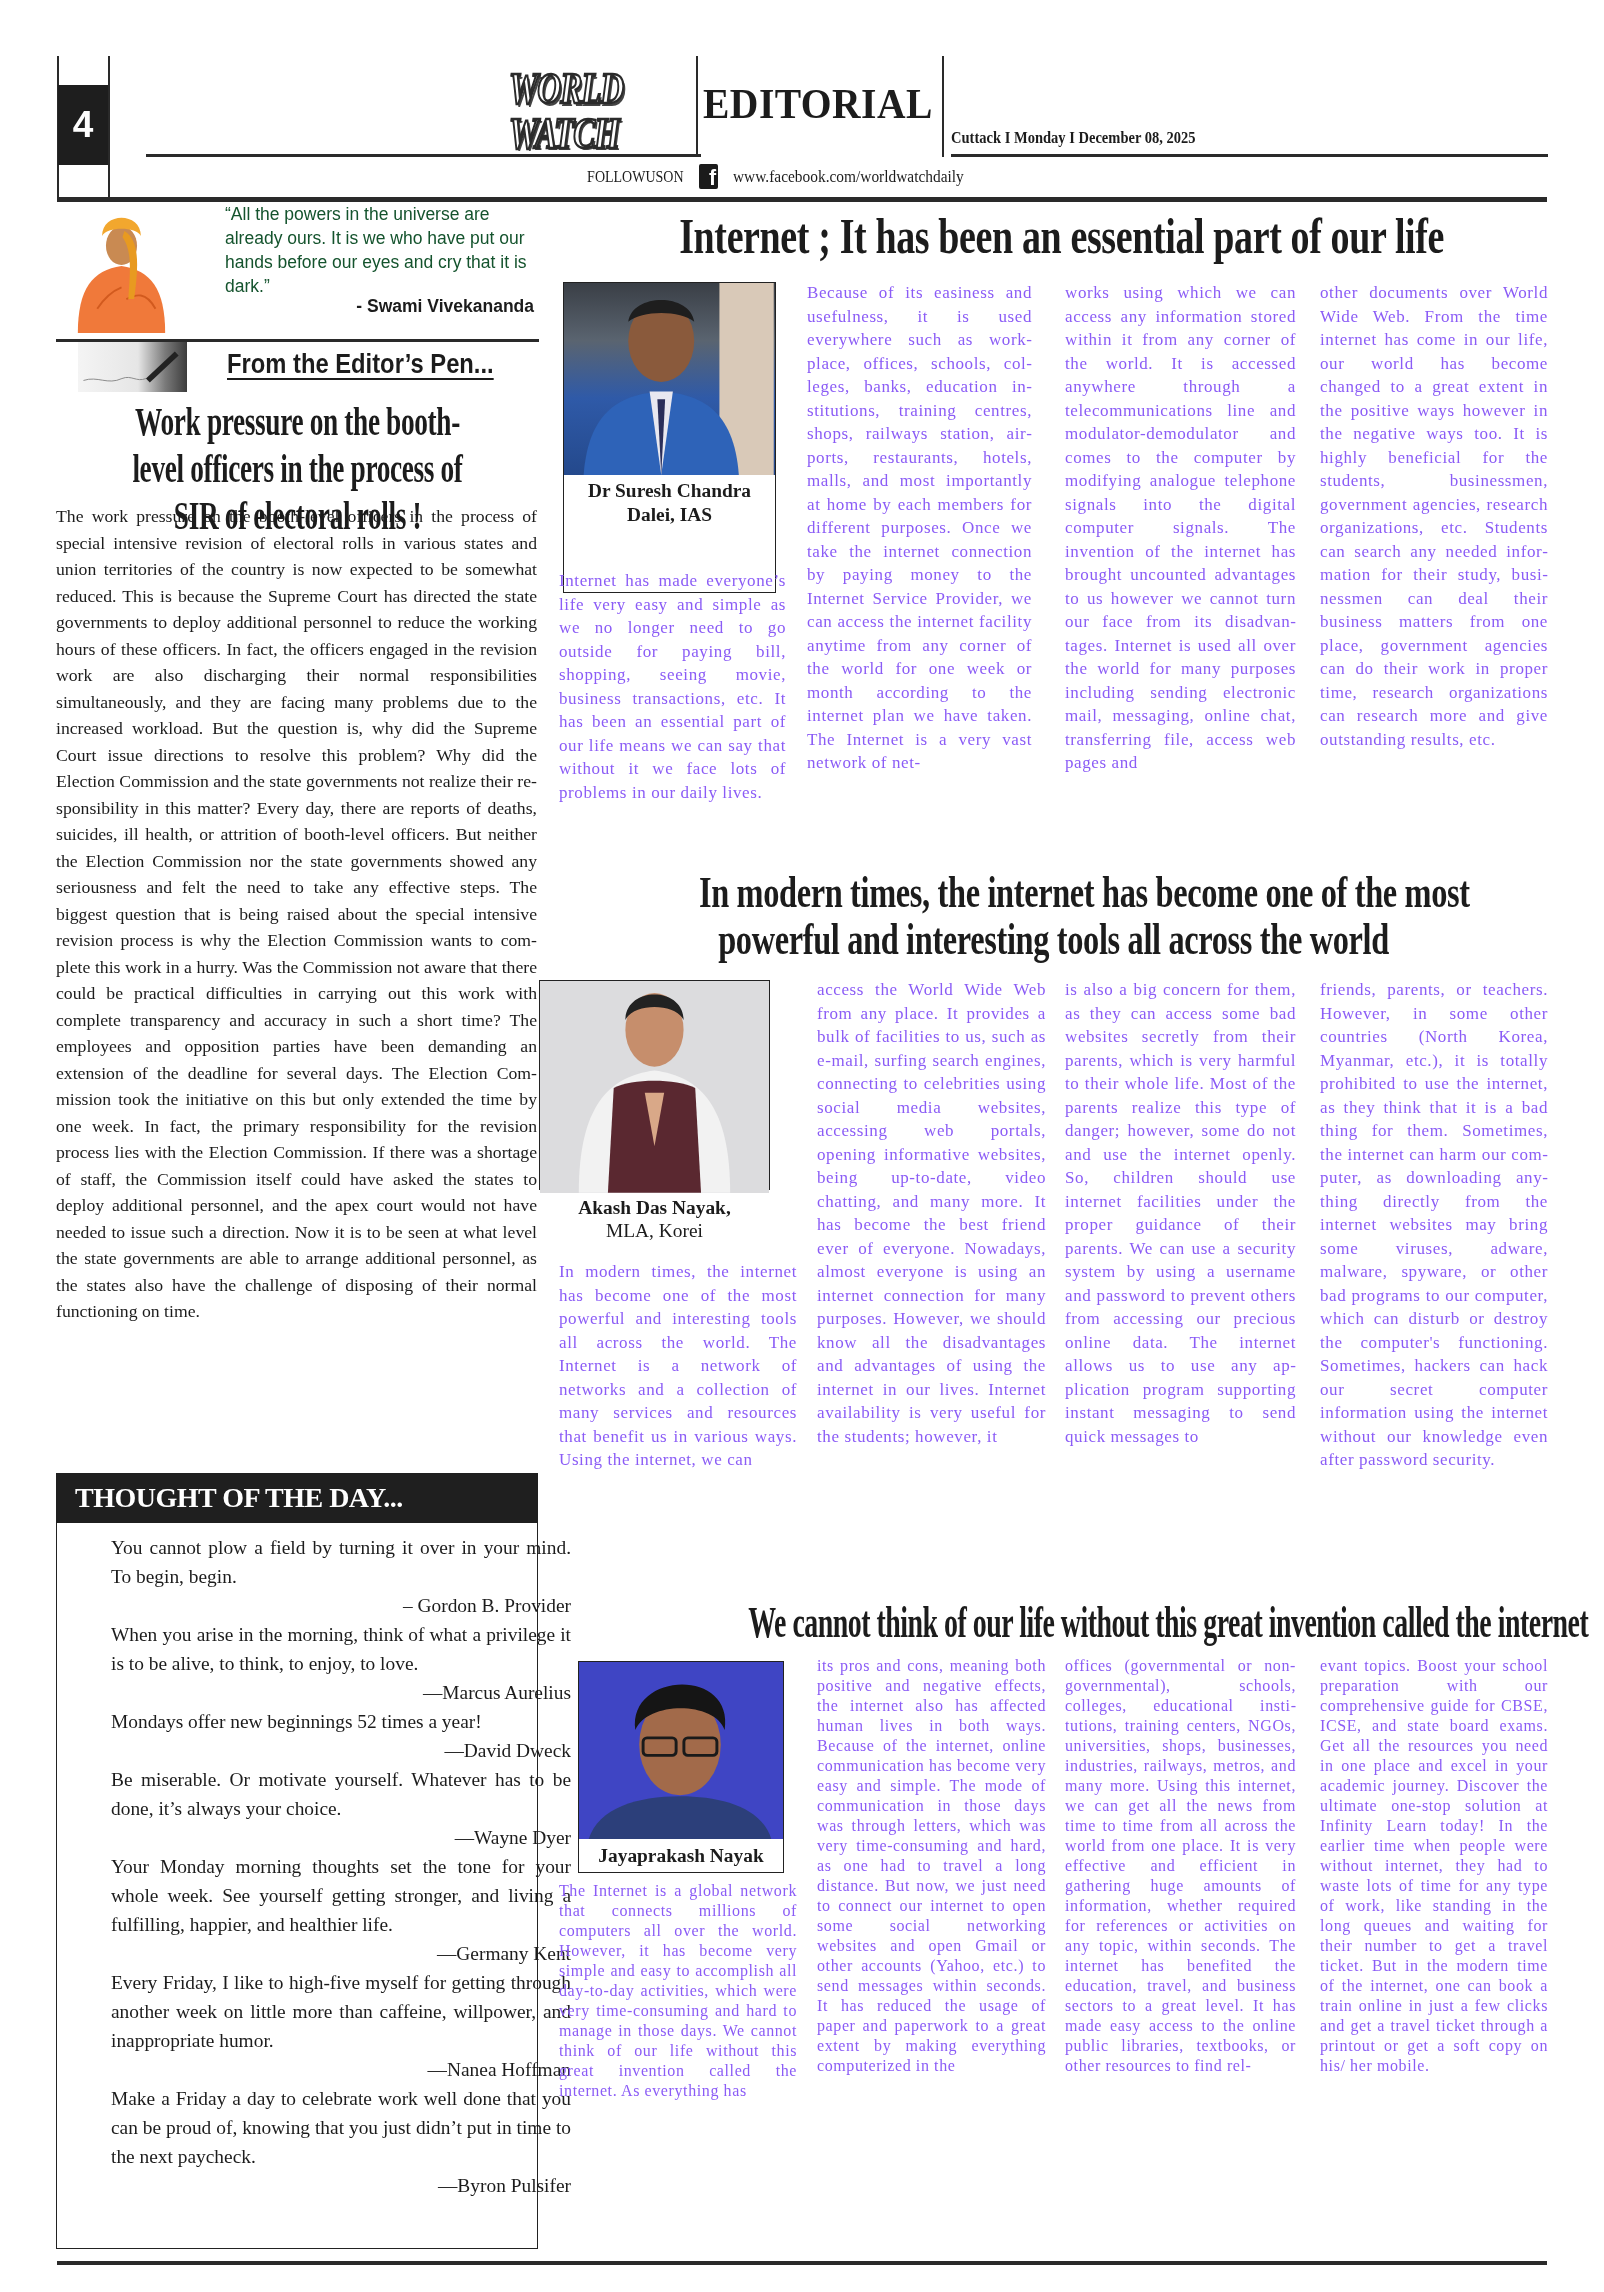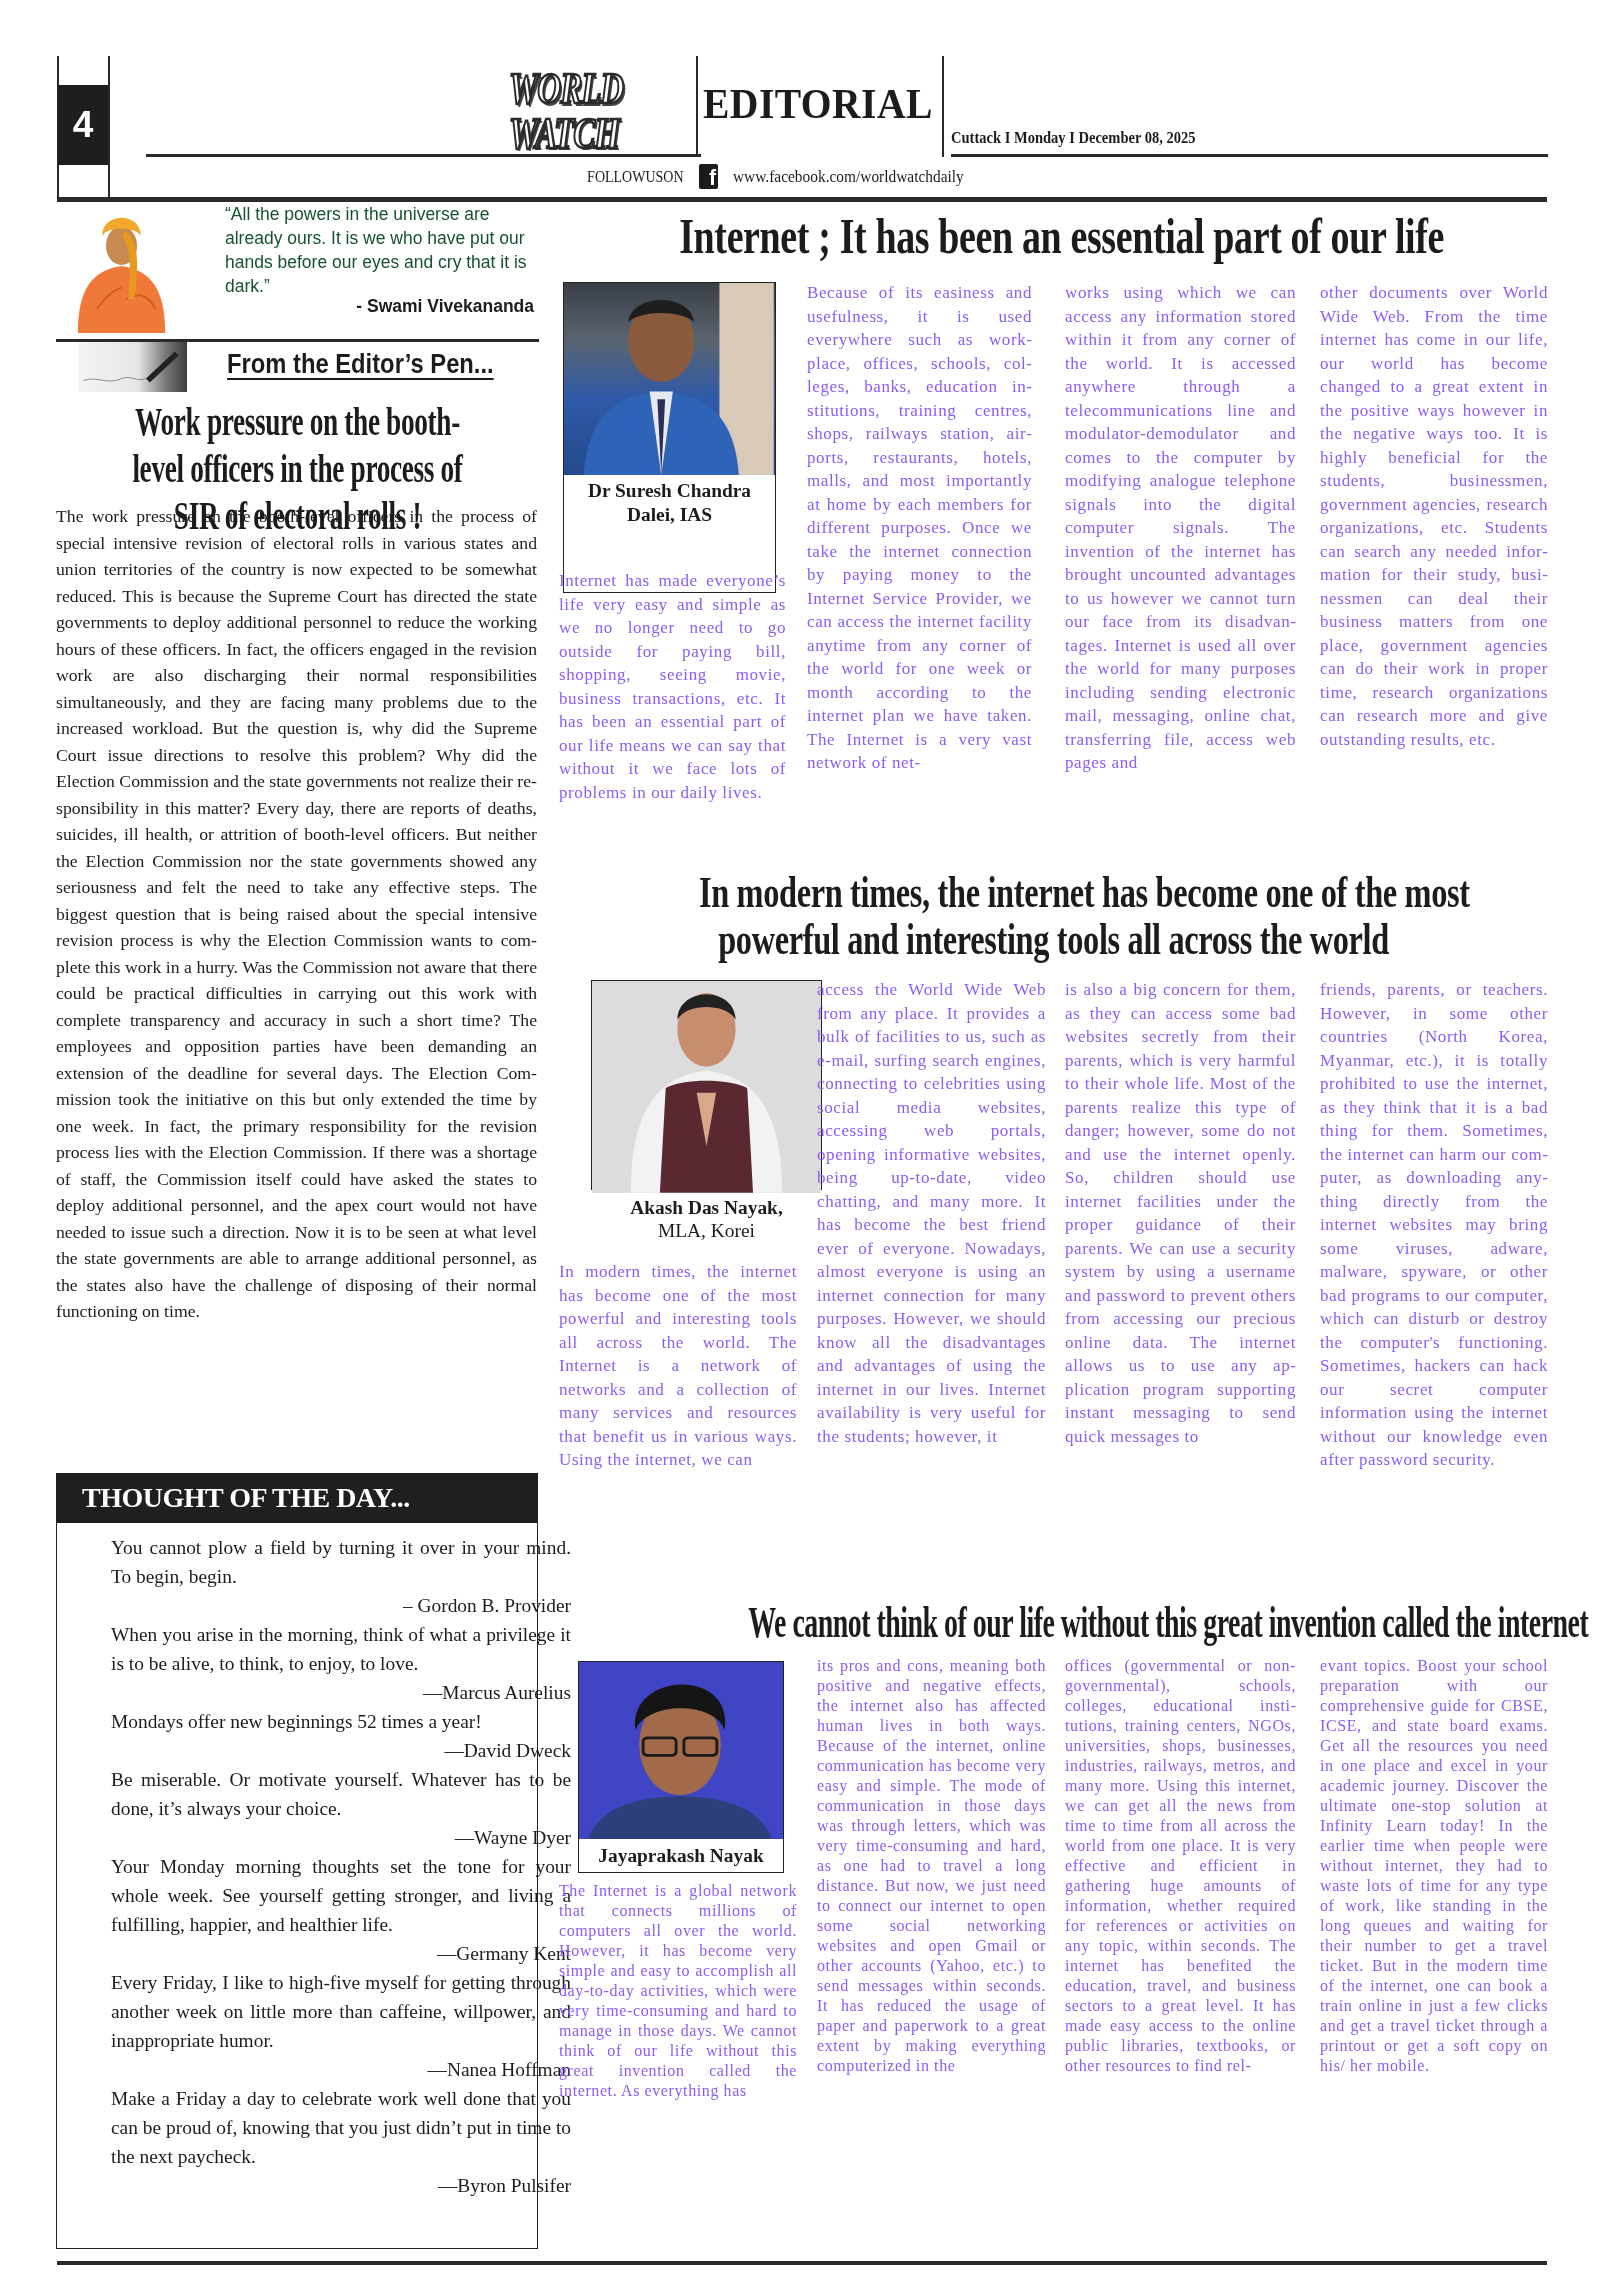--- a/index.html
+++ b/index.html
@@ -19,21 +19,21 @@
 
   
   .swami { left:68px; top:202px; width:107px; height:131px; }
   .quote { left:225px; top:202px; width:311px; font-family:"Liberation Sans", sans-serif; font-size:17.5px; line-height:24px; color:#14532d; }
   .quote-author { left:225px; top:296px; width:309px; text-align:right; font-family:"Liberation Sans", sans-serif; font-weight:bold; font-size:17.5px; }
   .pen-img { left:78px; top:342px; width:109px; height:50px; background:linear-gradient(90deg,#f4f4f4 0%,#e6e6e6 55%,#7a7a7a 80%,#3c3c3c 100%); }
   .pen-title { left:227px; top:349px; font-family:"Liberation Sans", sans-serif; font-weight:bold; font-size:27px; text-decoration:underline; text-underline-offset:4.9px; transform:scaleX(0.88); transform-origin:left; white-space:nowrap; }
   .ed-headline { left:60px; top:398px; width:475px; text-align:center; font-size:39px; font-weight:bold; line-height:47px; transform:scaleX(0.7); transform-origin:center top; letter-spacing:-0.5px; }
   .ed-body { left:56px; top:503px; width:481px; font-size:17.7px; line-height:26.5px; text-align:justify; hyphens:manual; }
   .thought-box { left:56px; top:1473px; width:482px; height:776px; border:1.9px solid #222; box-sizing:border-box; }
-  .thought-head { left:56px; top:1473px; width:482px; height:50px; background:#1f1f1f; color:#fff; font-size:28px; font-weight:bold; padding-left:26px; box-sizing:border-box; display:flex; align-items:center; letter-spacing:-0.5px; }
+  .thought-head { left:56px; top:1473px; width:482px; height:50px; background:#1f1f1f; color:#fff; font-size:28px; font-weight:bold; padding-left:19px; box-sizing:border-box; display:flex; align-items:center; letter-spacing:-0.5px; }
   .thought-body { left:68px; top:1533px; width:460px; font-size:19.4px; line-height:29px;margin-left:43px; }
   .thought-body .q { text-align:justify; }
   .thought-body .a { text-align:right; }
 
   
   .art-h1 { left:561px; top:209px; width:985px; text-align:center; font-size:50px; font-weight:bold; line-height:54px; transform:scaleX(0.76); transform-origin:center top; white-space:nowrap; letter-spacing:-0.5px; }
   .art-h2 { left:561px; top:869px; width:985px; text-align:center; font-size:45px; font-weight:bold; line-height:47px; transform:scaleX(0.72); transform-origin:center top; white-space:nowrap; letter-spacing:-0.5px; }
   .art-h3 { left:561px; top:1599px; width:985px; text-align:center; font-size:45px; font-weight:bold; line-height:47px; transform:scaleX(0.62); transform-origin:center top; white-space:nowrap; letter-spacing:-0.8px; }
   .col { position:absolute; font-size:17px; line-height:23.5px; text-align:justify; color:#8b5cf6; }
   .col.wide { letter-spacing:0.6px; }
@@ -128,21 +128,21 @@
 <div class="col wide" style="left:559px;top:569px;width:227px;">Internet has made everyone’s life very easy and simple as we no longer need to go outside for pay­ing bill, shopping, seeing movie, business transac­tions, etc. It has been an essential part of our life means we can say that without it we face lots of problems in our daily lives.</div>
 <div class="col wide" style="left:807px;top:281px;width:225px;">Because of its easiness and usefulness, it is used everywhere such as work­place, offices, schools, col­leges, banks, education in­stitutions, training centres, shops, railways station, air­ports, restaurants, hotels, malls, and most importantly at home by each members for different purposes. Once we take the internet connection by paying money to the Internet Ser­vice Provider, we can ac­cess the internet facility anytime from any corner of the world for one week or month according to the internet plan we have taken. The Internet is a very vast network of net-</div>
 <div class="col wide" style="left:1065px;top:281px;width:231px;">works using which we can access any information stored within it from any corner of the world. It is accessed anywhere through a telecommunica­tions line and modulator-demodulator and comes to the computer by modifying analogue telephone signals into the digital computer signals. The invention of the internet has brought uncounted advantages to us however we cannot turn our face from its disadvan­tages. Internet is used all over the world for many purposes including sending electronic mail, messaging, online chat, transferring file, access web pages and</div>
 <div class="col wide" style="left:1320px;top:281px;width:228px;">other documents over World Wide Web. From the time internet has come in our life, our world has become changed to a great extent in the positive ways however in the negative ways too. It is highly ben­eficial for the students, businessmen, government agencies, research organi­zations, etc. Students can search any needed infor­mation for their study, busi­nessmen can deal their business matters from one place, government agen­cies can do their work in proper time, research or­ganizations can research more and give outstanding results, etc.</div>
 
 <div class="abs art-h2">
   <div>In modern times, the internet has become one of the most</div>
   <div>powerful and interesting tools all across the world</div>
 </div>
 
-<div class="photo" style="left:591px;top:980px;width:231px;height:210px;">
+<div class="photo" style="left:539px;top:980px;width:231px;height:210px;">
   <div class="img" style="height:212px;background:#dcdcde;">
     <svg width="227" height="212" viewBox="0 0 234 218">
       <ellipse cx="118" cy="50" rx="30" ry="38" fill="#c68e6c"></ellipse>
       <path d="M88 40 C88 5 148 5 148 40 C140 22 96 22 88 40Z" fill="#222"></path>
       <path d="M40 218 C40 130 70 98 118 92 C166 98 196 130 196 218Z" fill="#f2f2f2"></path>
       <path d="M70 218 L76 110 C95 100 140 100 160 110 L166 218Z" fill="#5a2830"></path>
       <path d="M108 115 L118 170 L128 115Z" fill="#d9a888"></path>
     </svg>
   </div>
   <div class="cap" style="top:215px;">

